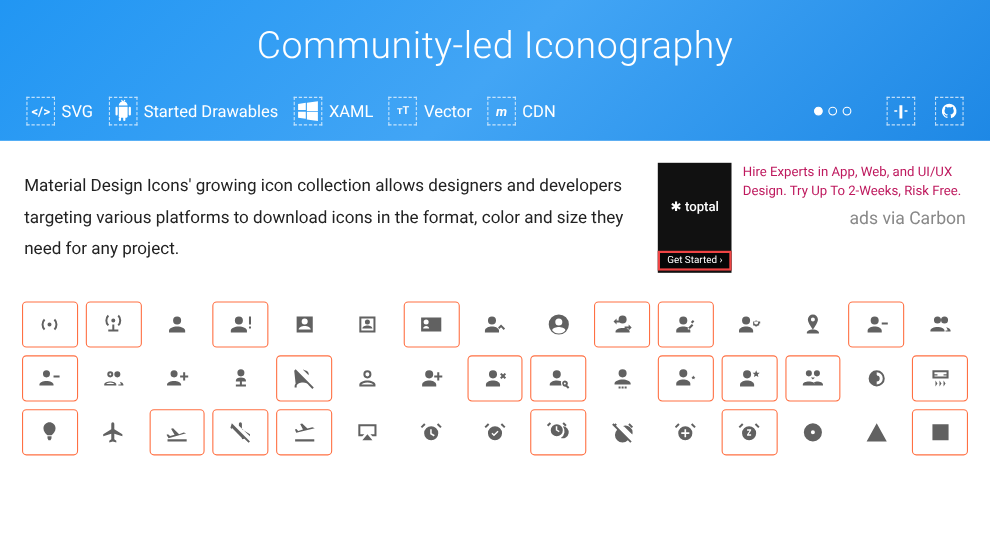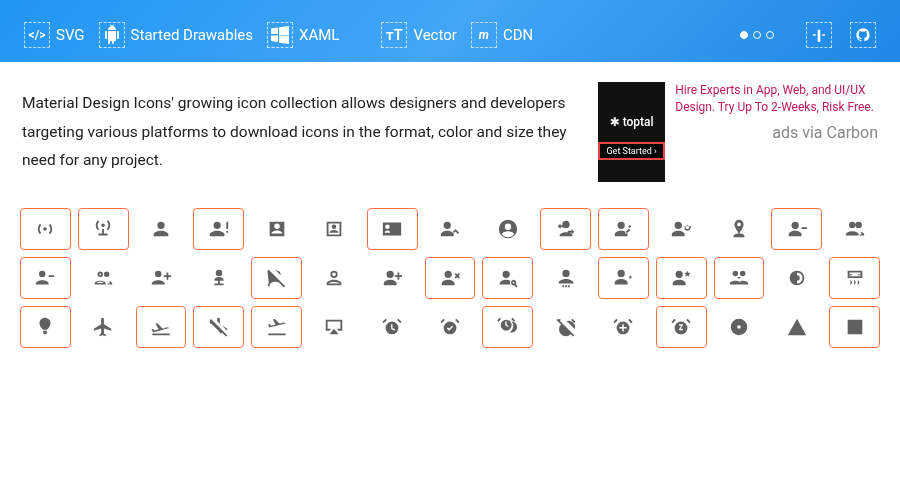--- a/index.html
+++ b/index.html
@@ -10,35 +10,36 @@
   .fmt { display: flex; align-items: center; gap: 6px; font-size: 15px; cursor: pointer; }
   .fmt .ico { width: 26px; height: 26px; border: 1px dashed rgba(255,255,255,0.7); display: flex; align-items: center; justify-content: center; font-size: 12px; font-weight: 600; }
   .spacer { flex: 1; }
   .dots { display: flex; gap: 5px; align-items: center; margin-right: 14px; }
   .dot { width:8px; height:8px; border-radius:50%; border:1px solid #fff; }
   .dot.filled { background:#fff; }
   .right-ico { width:26px; height:26px; border:1px dashed rgba(255,255,255,0.7); display:flex; align-items:center; justify-content:center; margin-left:4px; cursor:pointer;}
   .intro { display:flex; padding: 20px 22px 18px; align-items:center; }
   .intro p { font-size: 15.5px; line-height: 1.85; color: #222; flex: 1; }
   .ad { display:flex; gap:10px; width:280px; }
-  .ad-img { width:130px; height:100px; background:#111; position:relative; color:#fff; font-size:10px; display:flex; flex-direction:column; justify-content:flex-end; align-items:center; padding-bottom:22px;}
+  .ad-img { width:130px; height:100px; background:#111; position:relative; color:#fff; font-size:10px; display:flex; flex-direction:column; justify-content:flex-end; align-items:center; padding-bottom:2px;}
   .ad-img .brand { position:absolute; top:40%; transform:translateY(-50%); font-size:12px; font-weight:500;}
   .ad-img .cta { background:rgba(0,0,0,0.6); border:2px solid #ef4444; padding:2px 6px; font-size:9px;}
   .ad-text { font-size:12px; line-height:1.4; }
   .ad-text a { color:#be185d; text-decoration:none;margin-top:28px; }
   .ad-text .via { color:#888; font-size:16px; margin-top:6px; display:block; text-align:right;}
   .grid { display:grid; grid-template-columns: repeat(15, 1fr); gap:7px; padding: 8px 20px 20px; }
   .tile { height:42px; display:flex; align-items:center; justify-content:center; border-radius:4px; cursor:pointer; color:#616161; }
   .tile.hl { border:1px solid #FF7043; }
   .tile svg { width:22px; height:22px; fill: currentColor; }
 </style>
 </head>
 <body>
 
 <div class="hero">
+  <h1>Community-led Iconography</h1>
   <div class="hero-nav">
     <div class="fmt">
       <span class="ico">&lt;/&gt;</span>
       <span>SVG</span>
     </div>
     <div class="fmt">
       <span class="ico">
           <svg viewBox="0 0 24 24">
             <path d="M6 8a1 1 0 011 1v6a1 1 0 01-2 0V9a1 1 0 011-1zm12 0a1 1 0 011 1v6a1 1 0 01-2 0V9a1 1 0 011-1zM8 8h8v9a1 1 0 01-1 1h-1v2a1 1 0 01-2 0v-2h-2v2a1 1 0 01-2 0v-2H9a1 1 0 01-1-1V8zm8-1H8c0-1.8 1.2-3.3 2.9-3.8L10 2l.9-.4L12 3.2 13.1 1.6 14 2l-.9 1.2C14.8 3.7 16 5.2 16 7z" fill="#fff"></path>
           </svg>
@@ -47,21 +48,21 @@
     </div>
     <div class="fmt">
       <span class="ico">
           <svg viewBox="0 0 24 24">
             <path d="M3 5.5l7-1v6.5H3V5.5zM3 12.5h7V19l-7-1v-5.5zM11 4.3l10-1.3v9h-10V4.3zM11 12.5h10V21l-10-1.3v-7.2z" fill="#fff"></path>
           </svg>
         </span>
       <span>XAML</span>
     </div>
     <div class="fmt">
-      <span class="ico" style="font-size:15px;margin-left:28px;">тT</span>
+      <span class="ico" style="font-size:10px;">тT</span>
       <span>Vector</span>
     </div>
     <div class="fmt">
       <span class="ico" style="font-style:italic;font-weight:700;">m</span>
       <span>CDN</span>
     </div>
     <div class="spacer"></div>
     <div class="dots">
       <span class="dot filled"></span>
         <span class="dot"></span>

